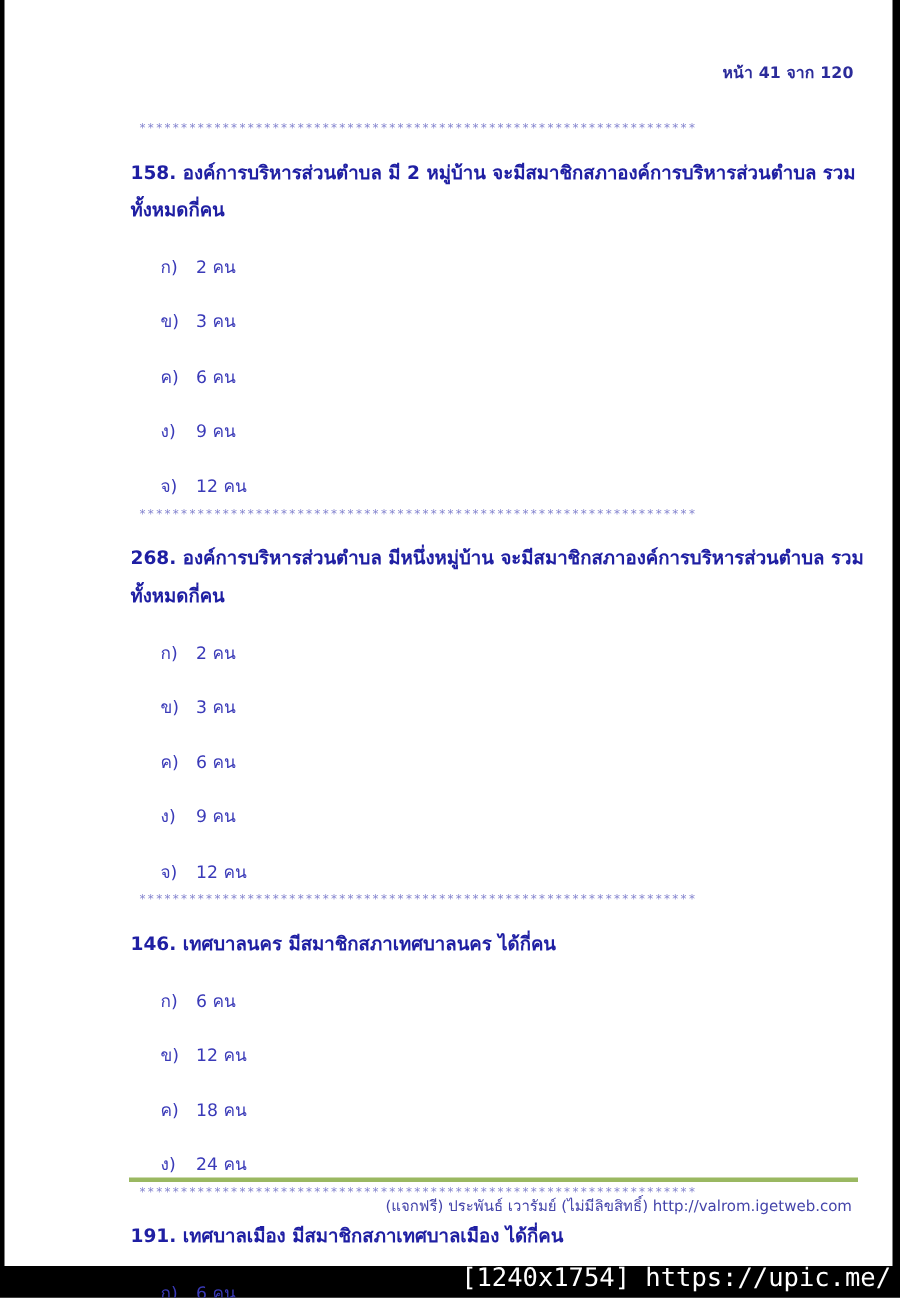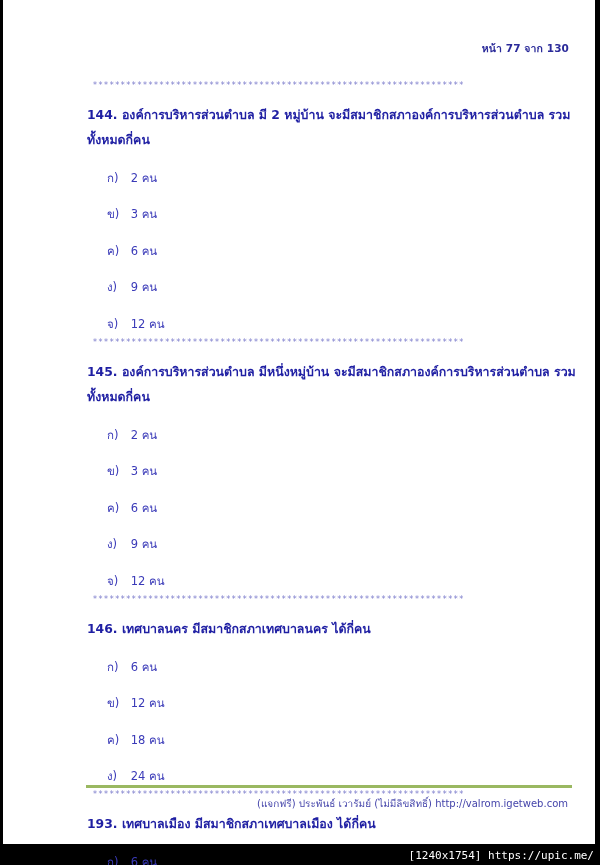--- a/index.html
+++ b/index.html
@@ -90,49 +90,49 @@
       top: 796px;
       font-size: 10px;
       color: #4444aa;
       white-space: nowrap;
     }
     .watermark {
       position: absolute;
       right: 6px;
       bottom: 3px;
       font-family: "DejaVu Sans Mono", "Liberation Mono", monospace;
-      font-size: 11px;
+      font-size: 17px;
       color: #ffffff;
       white-space: nowrap;
     }
   </style>
 </head>
 <body>
 
 <div class="page">
 
-  <div class="header-page">หน้า 77 จาก 130</div>
+  <div class="header-page">หน้า 41 จาก 120</div>
 
   <div class="content">
 
     <div class="sep">*******************************************************************</div>
     <div class="question">
-      <div class="q-text">144. องค์การบริหารส่วนตำบล มี   2  หมู่บ้าน จะมีสมาชิกสภาองค์การบริหารส่วนตำบล รวมทั้งหมดกี่คน</div>
+      <div class="q-text">158. องค์การบริหารส่วนตำบล มี   2  หมู่บ้าน จะมีสมาชิกสภาองค์การบริหารส่วนตำบล รวมทั้งหมดกี่คน</div>
       <ul class="options">
         <li class="option"><span class="label">ก)</span> <span>2 คน</span></li>
         <li class="option"><span class="label">ข)</span> <span>3 คน</span></li>
         <li class="option"><span class="label">ค)</span> <span>6 คน</span></li>
         <li class="option"><span class="label">ง)</span> <span>9 คน</span></li>
         <li class="option"><span class="label">จ)</span> <span>12 คน</span></li>
       </ul>
     </div>
 
     <div class="sep">*******************************************************************</div>
     <div class="question">
-      <div class="q-text">145. องค์การบริหารส่วนตำบล มีหนึ่งหมู่บ้าน จะมีสมาชิกสภาองค์การบริหารส่วนตำบล รวมทั้งหมดกี่คน</div>
+      <div class="q-text">268. องค์การบริหารส่วนตำบล มีหนึ่งหมู่บ้าน จะมีสมาชิกสภาองค์การบริหารส่วนตำบล รวมทั้งหมดกี่คน</div>
       <ul class="options">
         <li class="option"><span class="label">ก)</span> <span>2 คน</span></li>
         <li class="option"><span class="label">ข)</span> <span>3 คน</span></li>
         <li class="option"><span class="label">ค)</span> <span>6 คน</span></li>
         <li class="option"><span class="label">ง)</span> <span>9 คน</span></li>
         <li class="option"><span class="label">จ)</span> <span>12 คน</span></li>
       </ul>
     </div>
 
     <div class="sep">*******************************************************************</div>
@@ -141,21 +141,21 @@
       <ul class="options">
         <li class="option"><span class="label">ก)</span> <span>6 คน</span></li>
         <li class="option"><span class="label">ข)</span> <span>12 คน</span></li>
         <li class="option"><span class="label">ค)</span> <span>18 คน</span></li>
         <li class="option"><span class="label">ง)</span> <span>24 คน</span></li>
       </ul>
     </div>
 
     <div class="sep">*******************************************************************</div>
     <div class="question">
-      <div class="q-text">193. เทศบาลเมือง มีสมาชิกสภาเทศบาลเมือง ได้กี่คน</div>
+      <div class="q-text">191. เทศบาลเมือง มีสมาชิกสภาเทศบาลเมือง ได้กี่คน</div>
       <ul class="options">
         <li class="option"><span class="label">ก)</span> <span>6 คน</span></li>
         <li class="option"><span class="label">ข)</span> <span>12 คน</span></li>
         <li class="option"><span class="label">ค)</span> <span>18 คน</span></li>
       </ul>
     </div>
 
   </div>
 
   <div class="footer-rule"></div>

